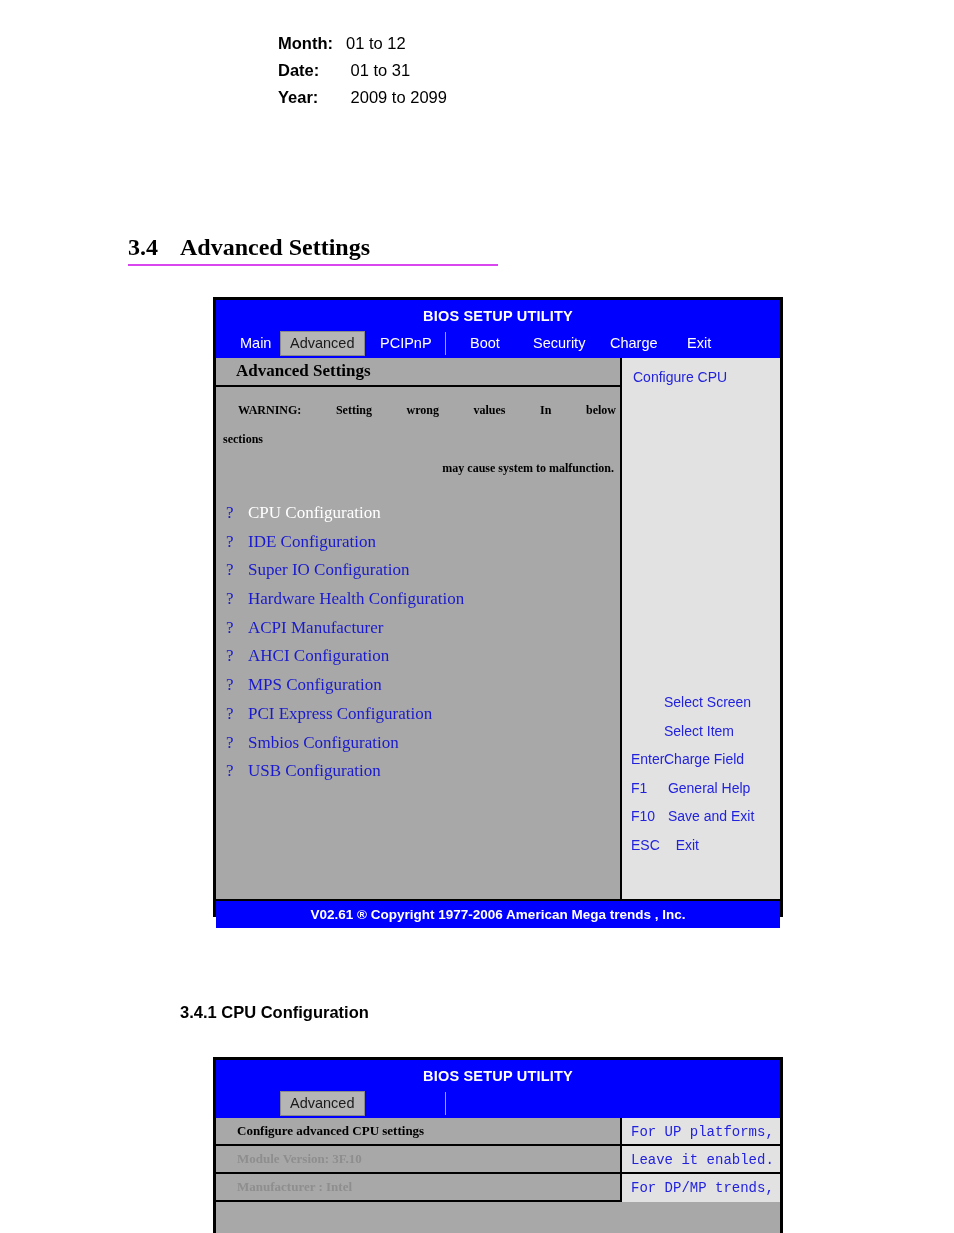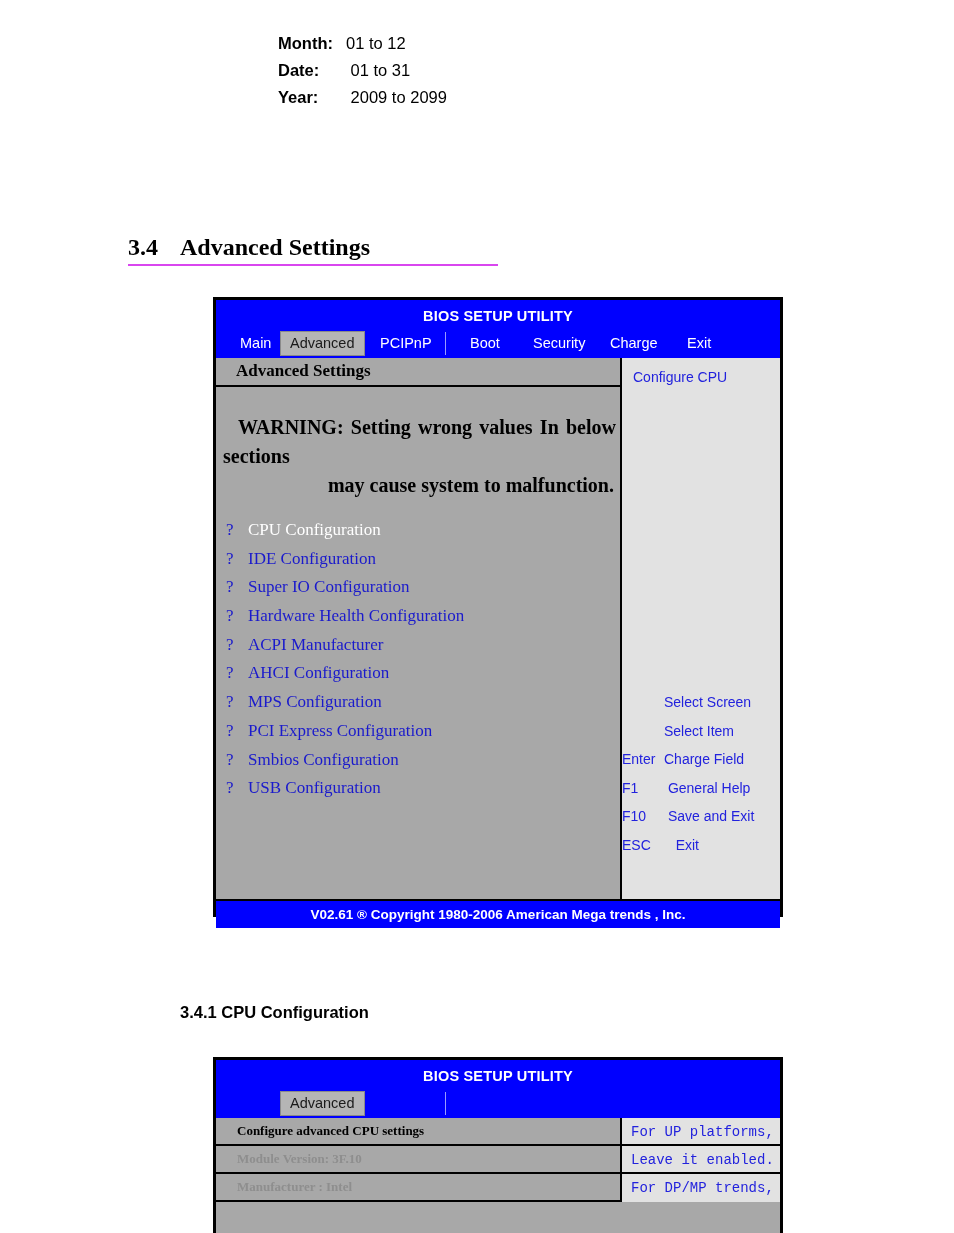--- a/index.html
+++ b/index.html
@@ -115,23 +115,23 @@
     font-weight: bold;
     font-size: 17px;
     color: #000;
     padding: 3px 0 4px 20px;
     border-bottom: 2px solid #000;
   }
 
   .warn {
     font-family: "Liberation Serif", serif;
     font-weight: bold;
-    font-size: 20px;
-    color: #000;
-    padding: 26px 4px 0 4px;
+    font-size: 12px;
+    color: #000;
+    padding: 9px 4px 0 4px;
     line-height: 29px;
   }
   .warn .l1 { text-align: justify; text-align-last: justify; padding-left: 18px; }
   .warn .l2 { padding-left: 3px; }
   .warn .l3 { text-align: right; padding-right: 2px; }
 
   .menulist { margin-top: 20px; }
   .menu-item {
     display: flex;
     align-items: baseline;
@@ -153,21 +153,21 @@
   }
   .keylegend {
     position: absolute;
     left: 0; right: 0;
     bottom: 40px;
     font-family: "Liberation Sans", sans-serif;
     font-size: 14px;
     color: #2222dd;
   }
   .keyrow { display: flex; height: 28.5px; align-items: center; }
-  .keyrow .k { width: 42px; text-align: left; white-space: pre; }
+  .keyrow .k { width: 42px; text-align: left; padding-left: 9px; white-space: pre; }
   .keyrow .d { flex: 1; text-align: left; white-space: pre; }
 
   .bios-foot {
     background: #0000ff;
     color: #ffffff;
     font-family: "Liberation Sans", sans-serif;
     font-weight: bold;
     font-size: 13.5px;
     text-align: center;
     padding: 6px 0 6px 0;
@@ -320,21 +320,21 @@
         </div>
         <div class="keyrow">
           <span class="k">ESC</span>
           <span class="d">   Exit</span>
         </div>
       </div>
     </div>
 
   </div>
 
-  <div class="bios-foot">V02.61 ®  Copyright 1980-2006 American Mega trends , Inc.</div>
+  <div class="bios-foot">V02.61 ®  Copyright 1977-2006 American Mega trends , Inc.</div>
 </div>
 
 <div class="sub-head">3.4.1 CPU Configuration</div>
 
 <div class="bios" id="bios-cpu">
 
   <div class="bios-title">BIOS SETUP UTILITY</div>
 
   <div class="tabbar">
     <div class="tab active" style="left:64px">Advanced</div>

